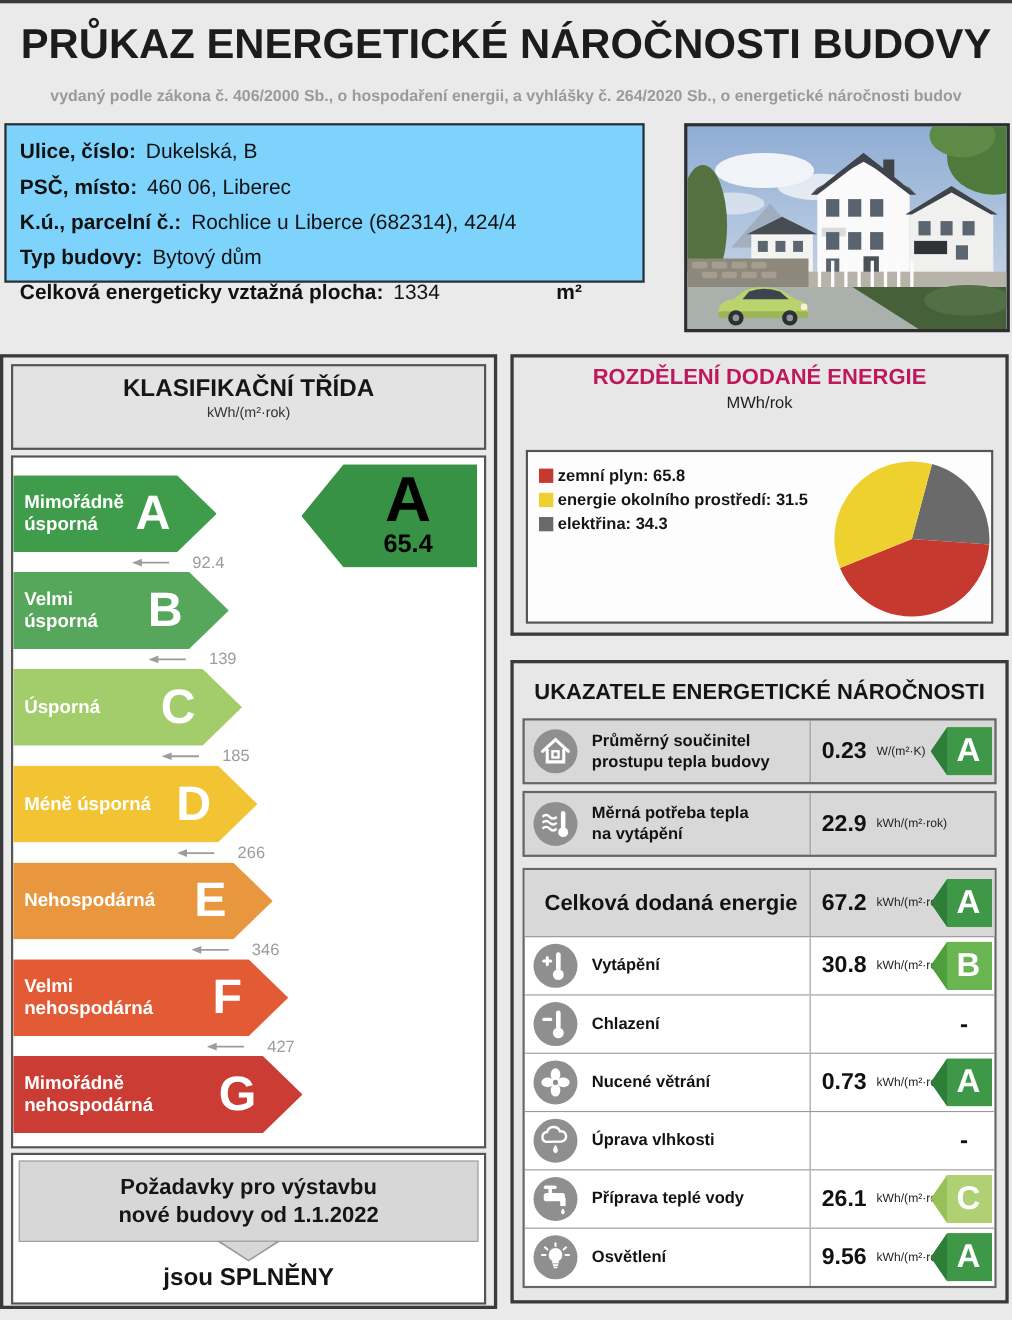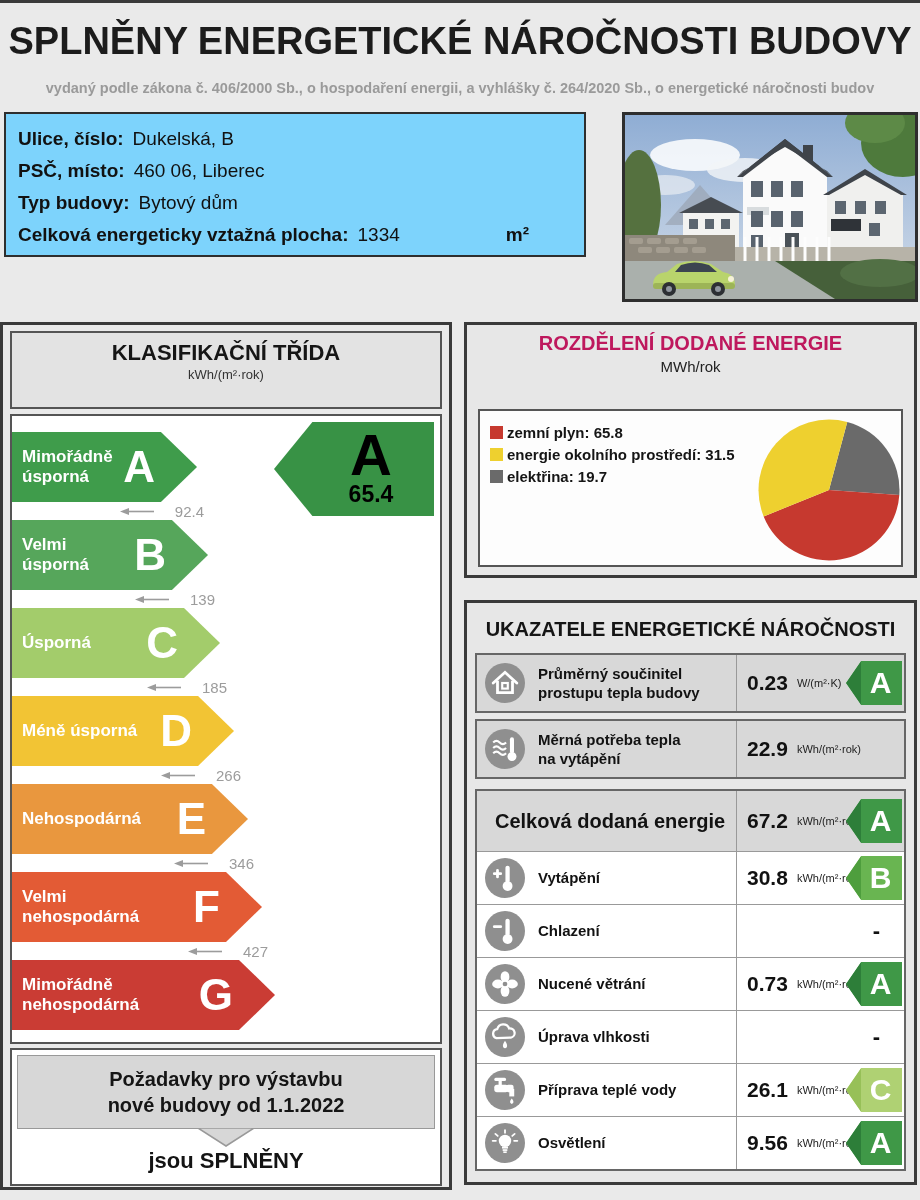--- a/index.html
+++ b/index.html
@@ -109,31 +109,35 @@
   .badge-tip{position:absolute;left:0;top:0;bottom:0;width:27%;
              clip-path:polygon(0 50%,100% 0,100% 100%);}
   .badge-letter{position:relative;color:#fff;font-weight:bold;font-size:30px;}
 </style>
 </head>
 <body>
 
 <div class="page">
   <div class="topbar"></div>
 
-  <div class="hdr-title">SPLNĚNY ENERGETICKÉ NÁROČNOSTI BUDOVY</div>
+  <div class="hdr-title">PRŮKAZ ENERGETICKÉ NÁROČNOSTI BUDOVY</div>
   <div class="hdr-sub">vydaný podle zákona č. 406/2000 Sb., o hospodaření energii, a vyhlášky č. 264/2020 Sb., o energetické náročnosti budov</div>
 
   <div class="address-box">
     <div class="addr-row">
       <span class="addr-label">Ulice, číslo:</span>
       <span class="addr-value">Dukelská, B</span>
     </div>
     <div class="addr-row">
       <span class="addr-label">PSČ, místo:</span>
       <span class="addr-value">460 06, Liberec</span>
+    </div>
+    <div class="addr-row">
+      <span class="addr-label">K.ú., parcelní č.:</span>
+      <span class="addr-value">Rochlice u Liberce (682314), 424/4</span>
     </div>
     <div class="addr-row">
       <span class="addr-label">Typ budovy:</span>
       <span class="addr-value">Bytový dům</span>
     </div>
     <div class="addr-row">
       <span class="addr-label">Celková energeticky vztažná plocha:</span>
       <span class="addr-value">1334</span>
       <span class="addr-unit">m²</span>
     </div>
@@ -340,21 +344,21 @@
         <div class="legend-item">
           <span class="legend-swatch" style="background-color: rgb(198, 57, 47);"></span>
           <span>zemní plyn: 65.8</span>
         </div>
         <div class="legend-item">
           <span class="legend-swatch" style="background-color: rgb(238, 208, 47);"></span>
           <span>energie okolního prostředí: 31.5</span>
         </div>
         <div class="legend-item">
           <span class="legend-swatch" style="background-color: rgb(106, 106, 106);"></span>
-          <span>elektřina: 19.7</span>
+          <span>elektřina: 34.3</span>
         </div>
       </div>
       <svg class="pie-svg" width="148" height="148" viewBox="-1.05 -1.05 2.1 2.1">
         <path d="M0 0 L0.2588 -0.9659 A1 1 0 0 1 0.9976 0.0698 Z" style="fill: rgb(106, 106, 106);"></path>
         <path d="M0 0 L0.9976 0.0698 A1 1 0 0 1 -0.9272 0.3746 Z" style="fill: rgb(198, 57, 47);"></path>
         <path d="M0 0 L-0.9272 0.3746 A1 1 0 0 1 0.2588 -0.9659 Z" style="fill: rgb(238, 208, 47);"></path>
       </svg>
     </div>
   </div>
 

